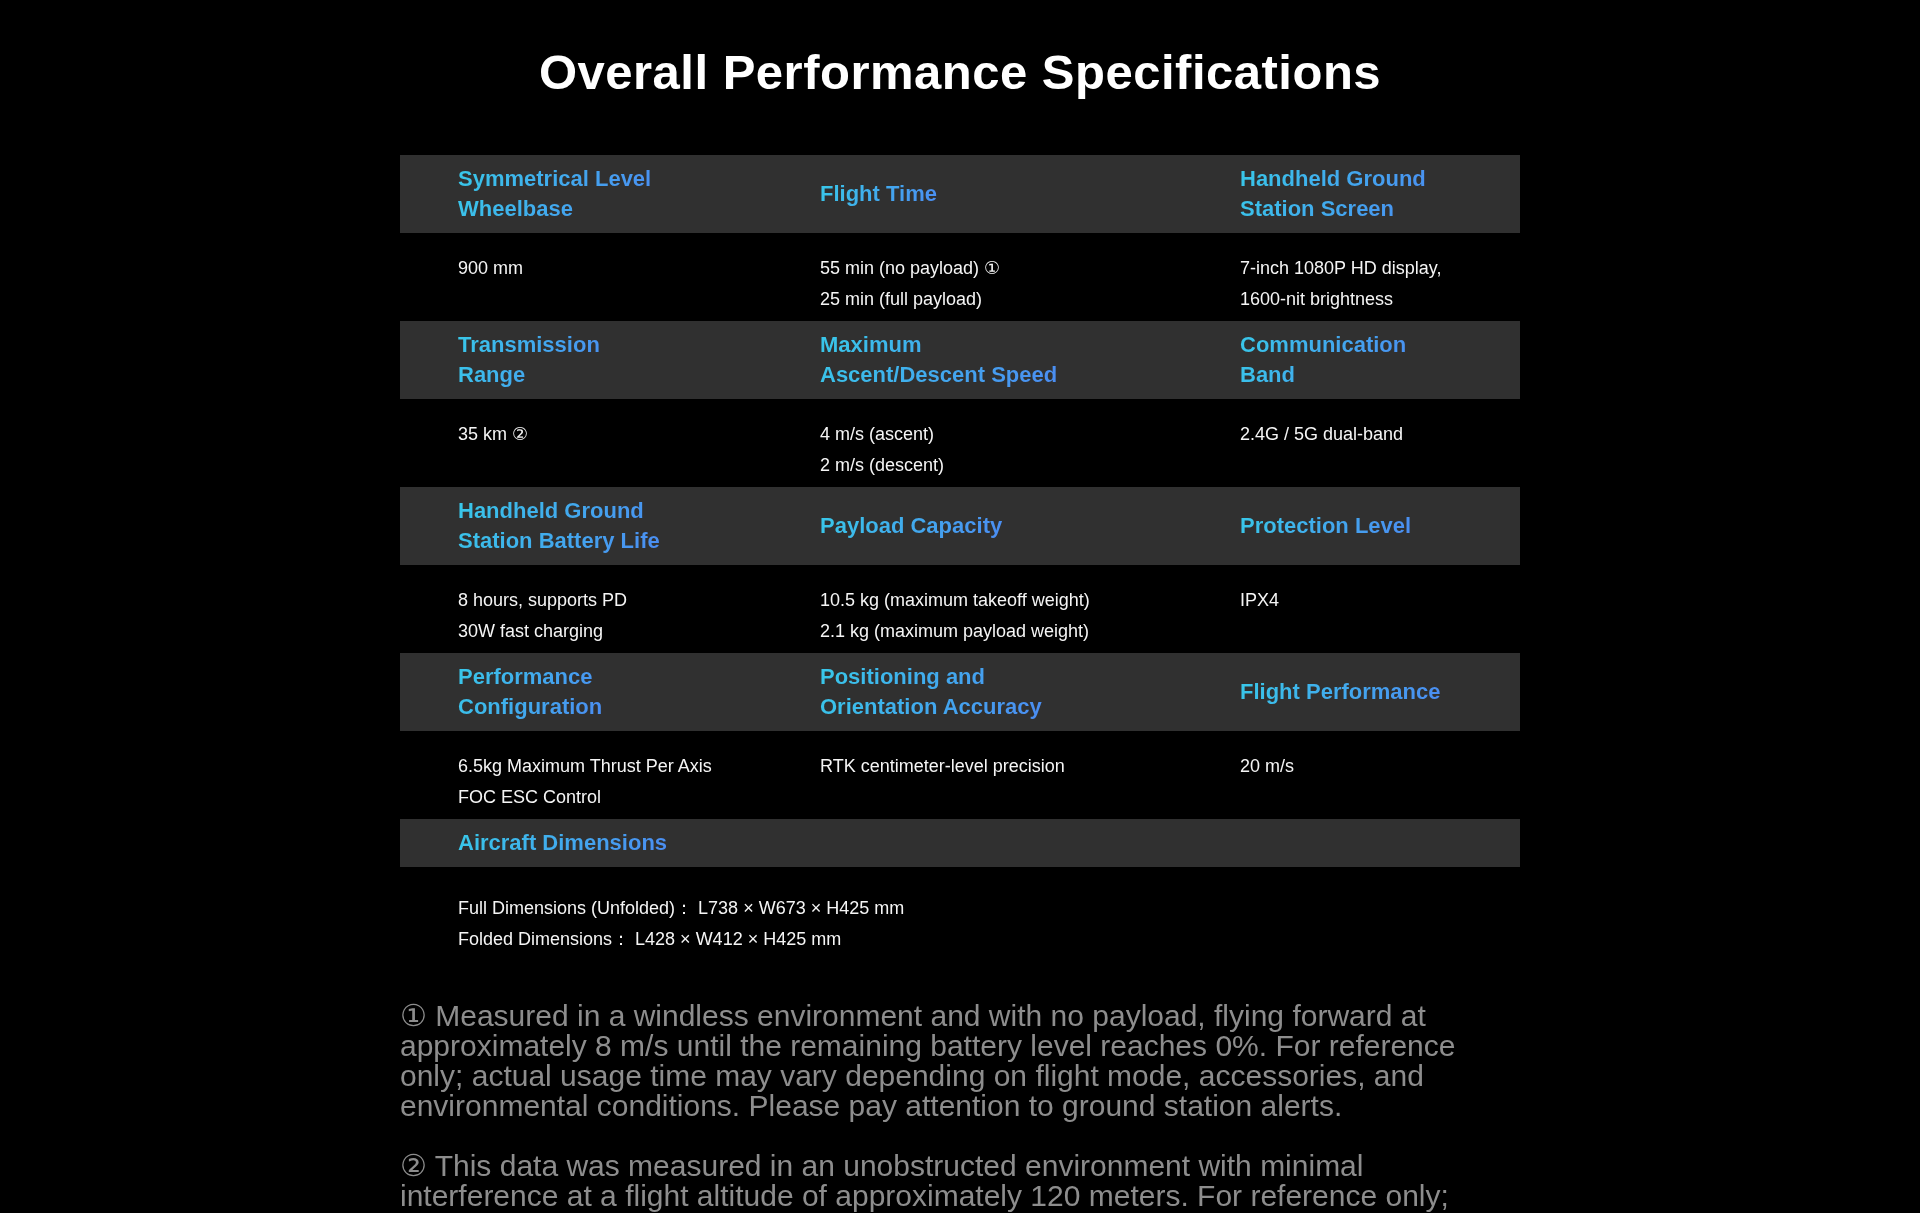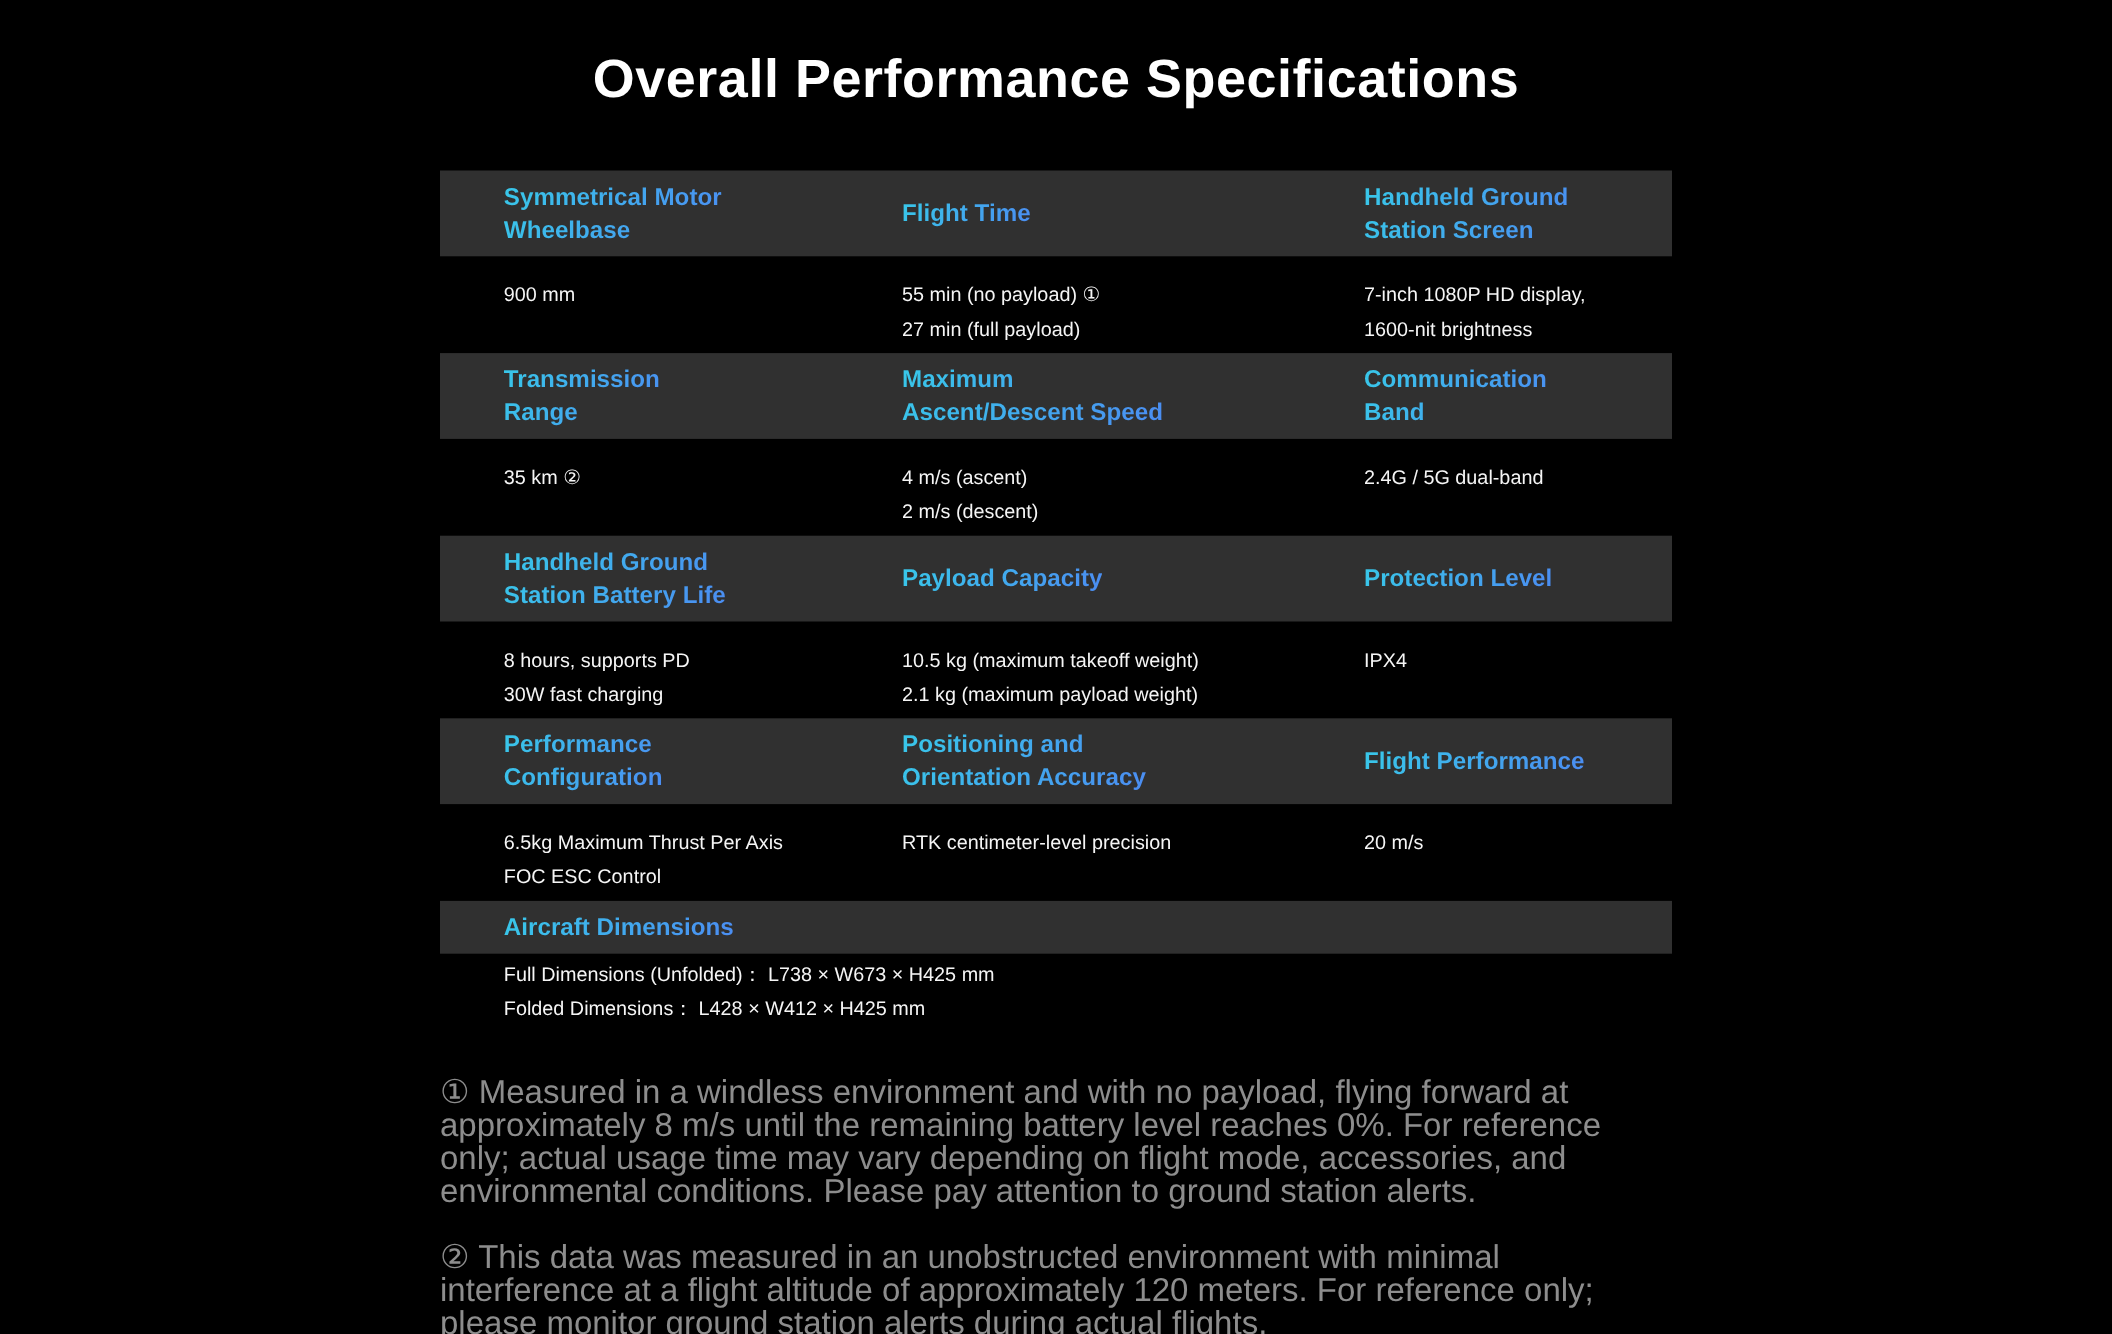--- a/index.html
+++ b/index.html
@@ -62,21 +62,21 @@
     color: transparent;
   }
   .vband {
     display: grid;
     grid-template-columns: 362px 420px 338px;
     padding: 20px 0 6px;
     background: transparent;
   }
   .vband.single {
     grid-template-columns: 1fr;
-    padding: 4px 0 20px;
+    padding: 26px 0 20px;
   }
   .vcell {
     padding-left: 58px;
     padding-right: 10px;
     font-size: 18px;
     line-height: 31px;
     color: var(--value-text, #f5f5f5);
     white-space: pre-line;
   }
   .footnotes {
@@ -94,30 +94,30 @@
 </head>
 <body>
 
 <div class="page">
 
   <h1 class="title">Overall Performance Specifications</h1>
 
   <div class="spec-table">
 
     <div class="hband">
-      <div class="hcell"><span class="hdr">Symmetrical Motor
+      <div class="hcell"><span class="hdr">Symmetrical Level
 Wheelbase</span></div>
       <div class="hcell"><span class="hdr">Flight Time</span></div>
       <div class="hcell"><span class="hdr">Handheld Ground
 Station Screen</span></div>
     </div>
     <div class="vband">
       <div class="vcell">900 mm</div>
       <div class="vcell">55 min (no payload) ①
-27 min (full payload)</div>
+25 min (full payload)</div>
       <div class="vcell">7-inch 1080P HD display,
 1600-nit brightness</div>
     </div>
 
     <div class="hband">
       <div class="hcell"><span class="hdr">Transmission
 Range</span></div>
       <div class="hcell"><span class="hdr">Maximum
 Ascent/Descent Speed</span></div>
       <div class="hcell"><span class="hdr">Communication

